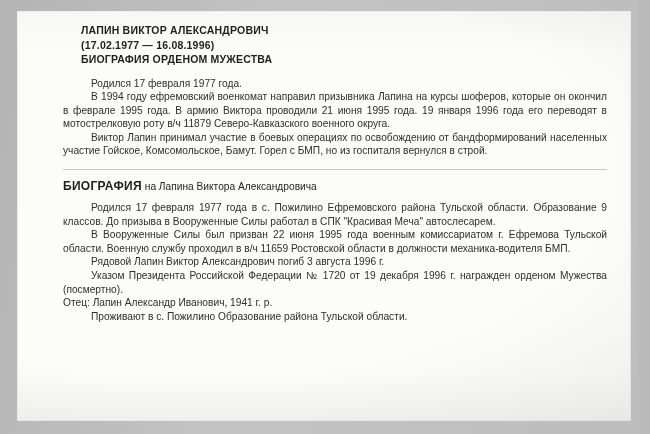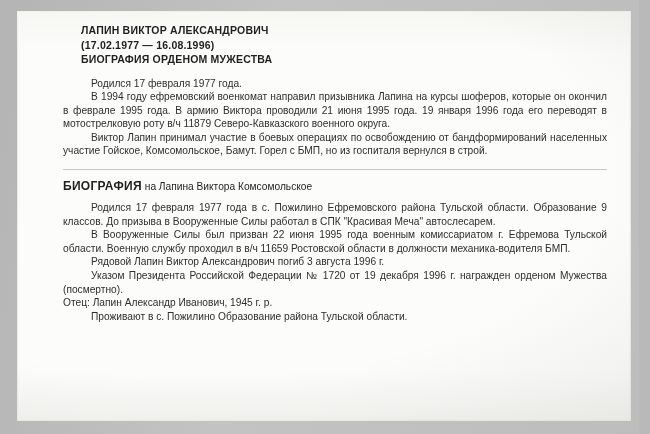--- a/index.html
+++ b/index.html
@@ -132,27 +132,27 @@
 
       <div class="body-section">
         <p class="para">Родился 17 февраля 1977 года.</p>
         <p class="para">В 1994 году ефремовский военкомат направил призывника Лапина на курсы шоферов, которые он окончил в феврале 1995 года. В армию Виктора проводили 21 июня 1995 года. 19 января 1996 года его переводят в мотострелковую роту в/ч 11879 Северо-Кавказского военного округа.</p>
         <p class="para">Виктор Лапин принимал участие в боевых операциях по освобождению от бандформирований населенных участие Гойское, Комсомольское, Бамут. Горел с БМП, но из госпиталя вернулся в строй.</p>
       </div>
 
       <div class="divider"></div>
 
       <div class="bio-heading">
-        <span class="bio-word">БИОГРАФИЯ</span><span>&nbsp;</span><span class="bio-rest">на Лапина Виктора Комсомольское</span>
+        <span class="bio-word">БИОГРАФИЯ</span><span>&nbsp;</span><span class="bio-rest">на Лапина Виктора Александровича</span>
       </div>
 
       <div class="body-section tight">
         <p class="para">Родился 17 февраля 1977 года в с. Пожилино Ефремовского района Тульской области. Образование 9 классов. До призыва в Вооруженные Силы работал в СПК "Красивая Меча" автослесарем.</p>
         <p class="para">В Вооруженные Силы был призван 22 июня 1995 года военным комиссариатом г. Ефремова Тульской области. Военную службу проходил в в/ч 11659 Ростовской области в должности механика-водителя БМП.</p>
         <p class="para">Рядовой Лапин Виктор Александрович погиб 3 августа 1996 г.</p>
         <p class="para">Указом Президента Российской Федерации № 1720 от 19 декабря 1996 г. награжден орденом Мужества (посмертно).</p>
-        <p class="para noindent">Отец: Лапин Александр Иванович, 1945 г. р.</p>
+        <p class="para noindent">Отец: Лапин Александр Иванович, 1941 г. р.</p>
         <p class="para">Проживают в с. Пожилино Образование района Тульской области.</p>
       </div>
 
     </div>
   </div>
 </div>
 
 </body></html>

